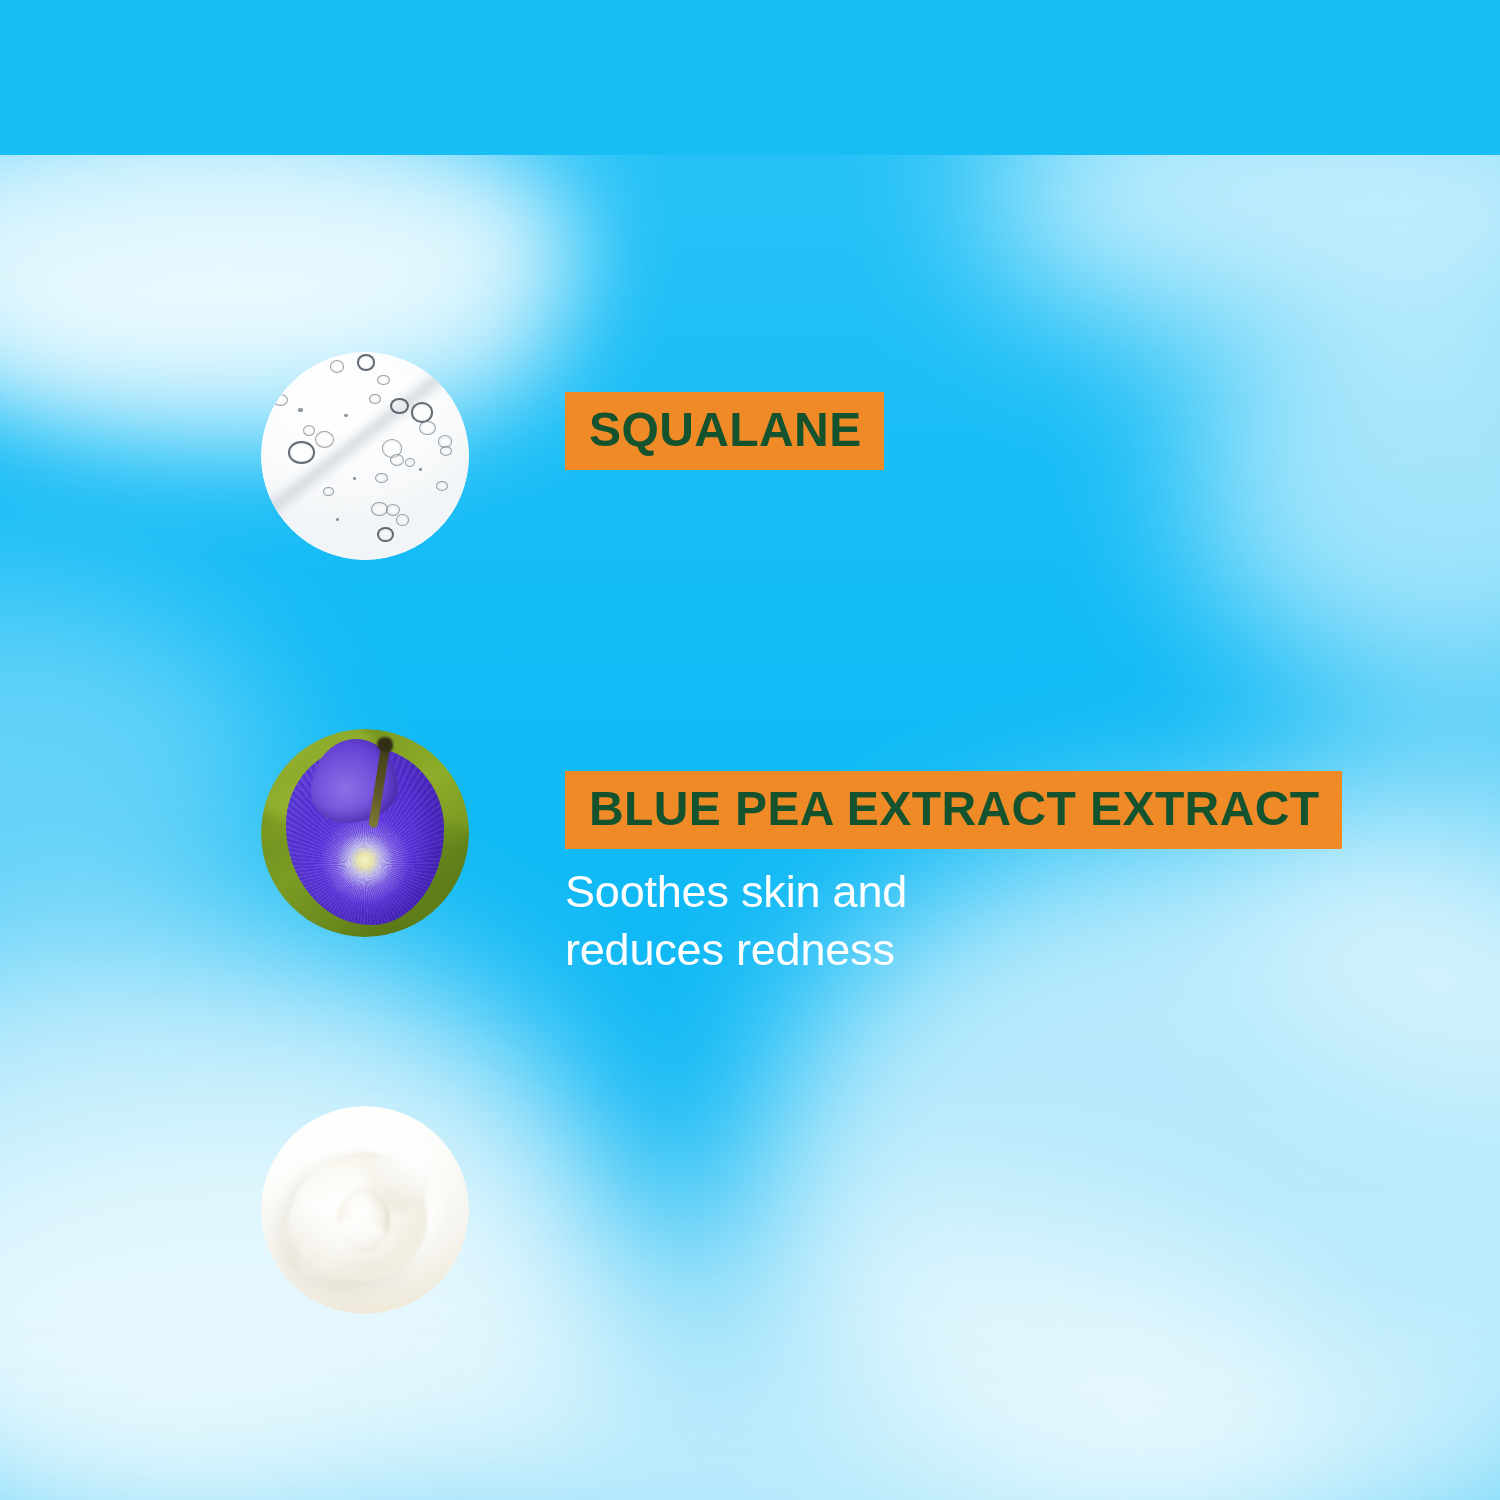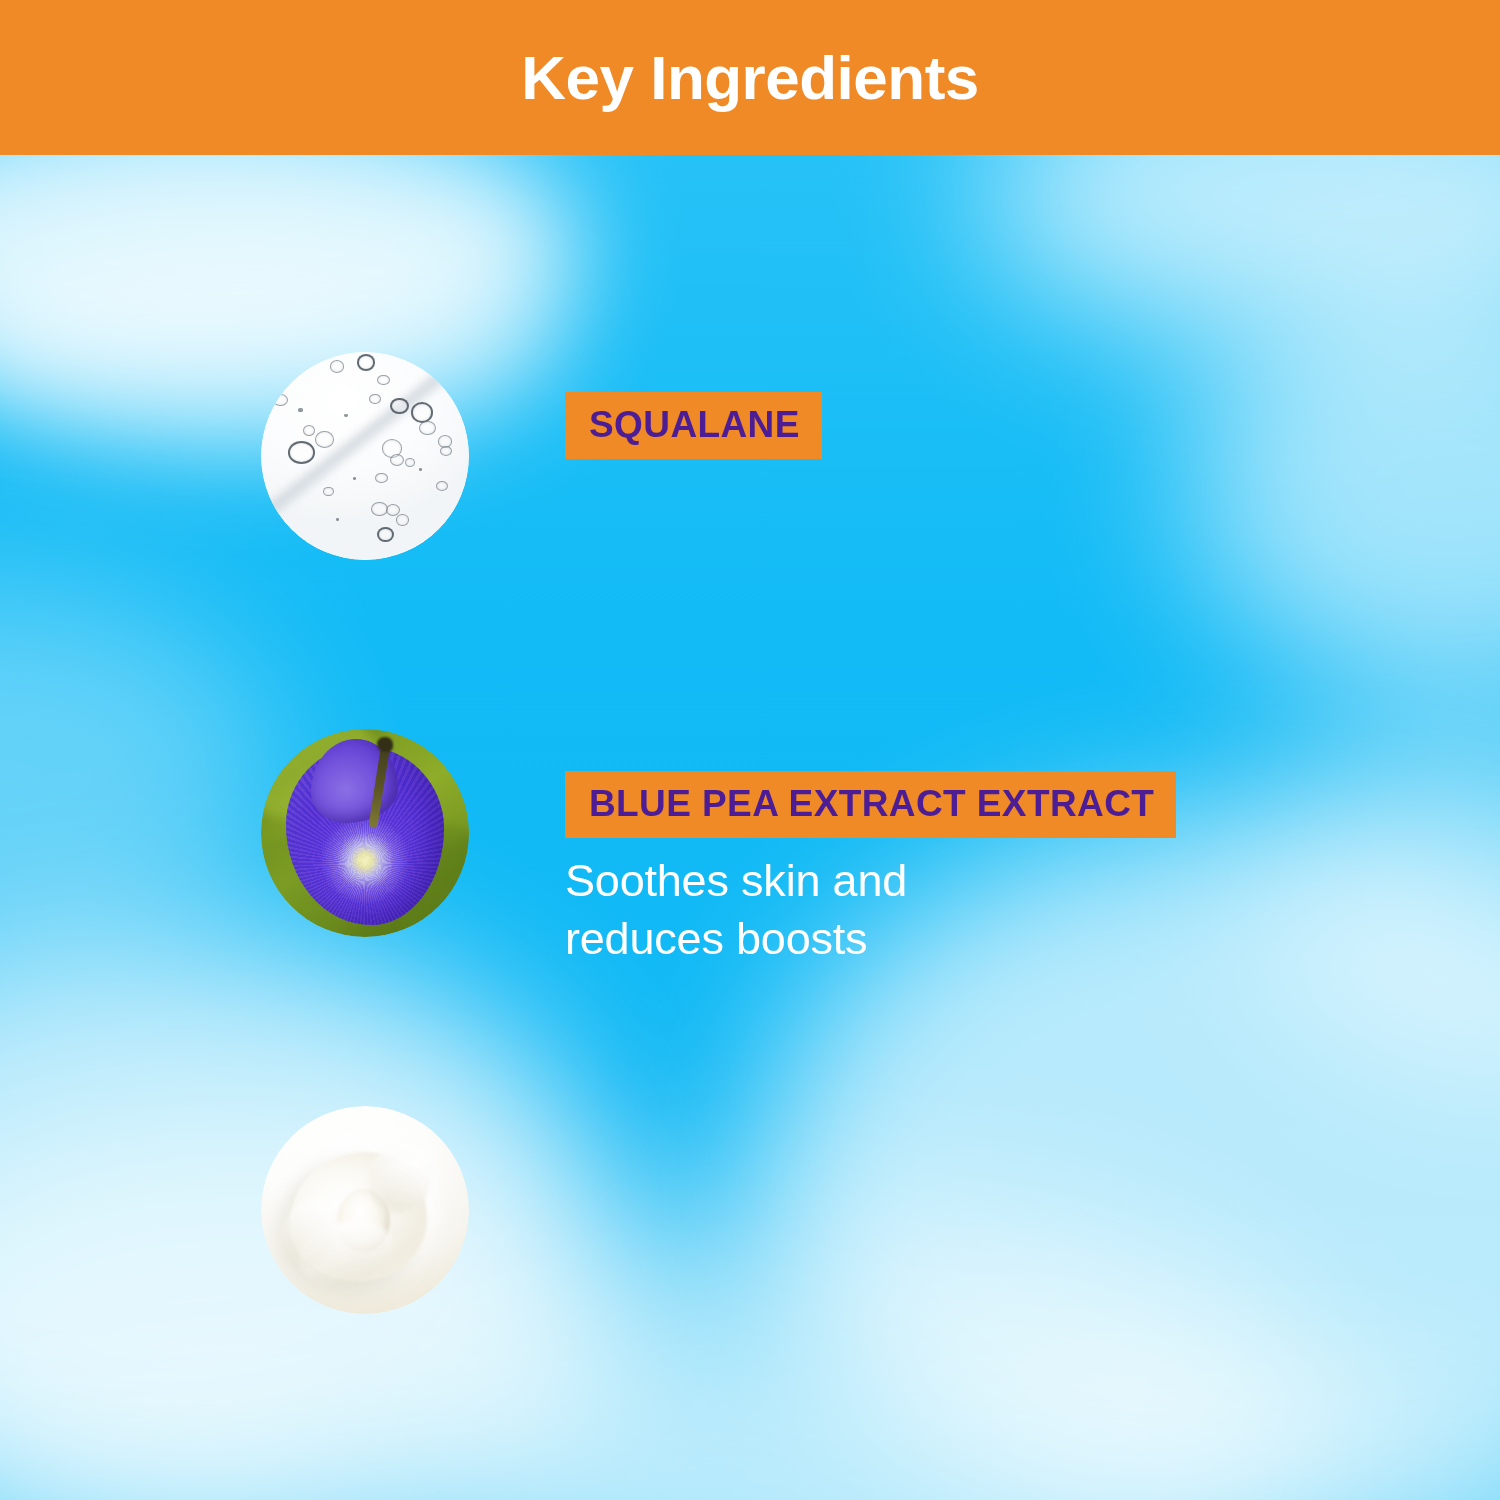--- a/index.html
+++ b/index.html
@@ -219,22 +219,22 @@
   }
 
   
   .text-col {
     position: absolute;
     left: 565px;
   }
   .badge {
     display: inline-block;
     background: #EF8A27;
-    color: #4c1d95;
-    font-size: 37px;
+    color: #14532d;
+    font-size: 48px;
     font-weight: bold;
     letter-spacing: 0.4px;
     line-height: 1;
     padding: 14px 22px 16px 24px;
     white-space: nowrap;
   }
   .desc {
     color: #FFFFFF;
     font-size: 45px;
     font-weight: normal;
@@ -256,23 +256,20 @@
     <div class="cloud veryblur" style="left:1190px; top:120px;  width:520px;  height:420px; background:rgba(255,255,255,0.60);"></div>
     <div class="cloud veryblur" style="left:-280px; top:430px;  width:560px;  height:380px; background:rgba(255,255,255,0.35);"></div>
     <div class="cloud veryblur" style="left:1260px; top:560px;  width:480px;  height:360px; background:rgba(255,255,255,0.45);"></div>
     <div class="cloud veryblur" style="left:-300px; top:770px;  width:900px;  height:560px; background:rgba(255,255,255,0.72);"></div>
     <div class="cloud veryblur" style="left:-140px; top:960px;  width:760px;  height:420px; background:rgba(255,255,255,0.58);"></div>
     <div class="cloud veryblur" style="left:760px;  top:660px;  width:1000px; height:720px; background:rgba(255,255,255,0.70);"></div>
     <div class="cloud veryblur" style="left:420px;  top:1040px; width:900px;  height:420px; background:rgba(255,255,255,0.50);"></div>
     <div class="cloud veryblur" style="left:-200px; top:1180px; width:1900px; height:320px; background:rgba(255,255,255,0.40);"></div>
   </div>
 
-  <div class="header-bar">
-    <div class="header-title">Key Ingredients</div>
-  </div>
 
   <div class="row" style="left:0; top:0;">
     <div class="thumb" style="top:352px;">
       <div class="thumb-inner">
         <div class="gel-bg"></div>
         <div class="gel-streak"></div>
         <div class="bub" style="left:13%;  top:43%; width:11%; height:9%;"></div>
         <div class="bub thin" style="left:26%;  top:38%; width:8%;  height:7%;"></div>
         <div class="bub thin" style="left:20%;  top:35%; width:5%;  height:4.5%;"></div>
         <div class="bub thin" style="left:6%;   top:20%; width:6%;  height:5%;"></div>
@@ -319,21 +316,21 @@
           <div class="petal-ribs"></div>
         </div>
         <div class="petal-upper"></div>
         <div class="stem"></div>
         <div class="stem-tip"></div>
       </div>
     </div>
     <div class="text-col" style="top:771px;">
       <div class="badge">BLUE PEA EXTRACT EXTRACT</div>
       <div class="desc">Soothes skin and
-reduces boosts</div>
+reduces redness</div>
     </div>
   </div>
 
   <div class="row" style="left:0; top:0;">
     <div class="thumb" style="top:1106px;">
       <div class="thumb-inner">
         <div class="cream-bg"></div>
         <div class="cream-swirl"></div>
         <div class="cream-peak"></div>
         <div class="cream-ridge" style="left:52%; top:18%; width:30%; height:34%; transform:rotate(22deg);"></div>

